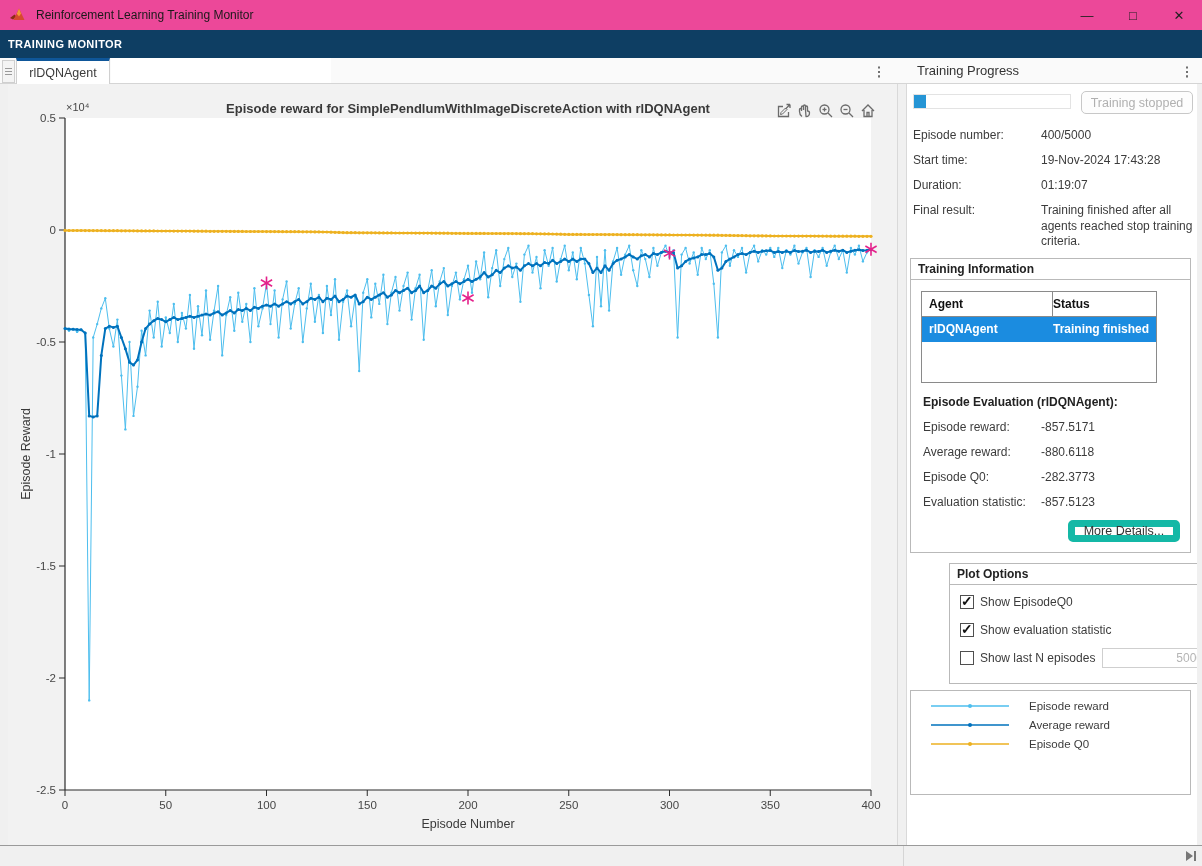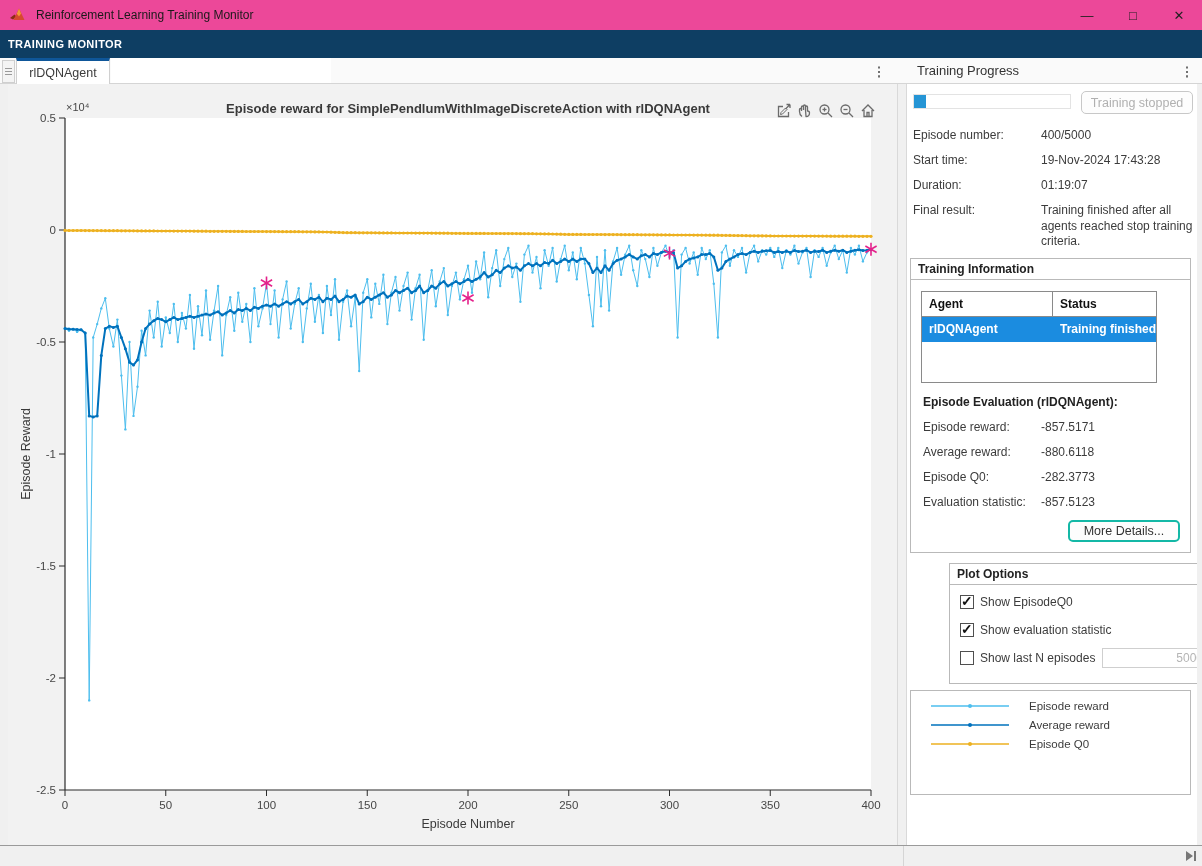--- a/index.html
+++ b/index.html
@@ -67,28 +67,28 @@
   .ti-box { top:174px; height:295px; }
   .po-box { top:479px; height:121px;margin-left:39px; }
   .legend-box { top:606px; height:105px; }
 
   
   .agent-table { position:absolute; left:10px; top:32px; width:236px; height:92px; border:1px solid #8a8a8a;
     font-size:12px; background:#fff; }
   .t-row { display:flex; height:25px; line-height:25px; }
   .t-row.head { font-weight:bold; border-bottom:1px solid #8a8a8a; color:#111; }
   .t-c1 { width:130px; padding-left:7px; }
-  .t-c2 { flex:1; padding-left:7px; border-left:1px solid #8a8a8a; }
+  .t-c2 { flex:1; border-left:1px solid #8a8a8a; }
   .t-row.sel { background:#1b8ce0; color:#ffffff; font-weight:bold; }
   .t-row.sel .t-c2 { border-left-color:#1b8ce0; }
 
   .ep-title { position:absolute; left:12px; top:136px; font-weight:bold; font-size:12px; color:#222; }
   .ep-kv { position:absolute; left:12px; width:260px; font-size:12px; color:#3c3c3c; }
   .ep-kv .v { position:absolute; left:118px; top:0; }
-  .details-btn { position:absolute; right:10px; top:261px; width:112px; height:22px; border:2px solid #14b8a6;
+  .details-btn { position:absolute; right:10px; top:261px; width:112px; height:22px; border:7px solid #14b8a6;
     border-radius:5px; background:#fdfdfd; color:#333; font-size:12.5px;
     display:flex; align-items:center; justify-content:center; }
 
   
   .po-row { position:absolute; left:10px; display:flex; align-items:flex-start; font-size:12px; color:#3c3c3c; }
   .cb-box { width:14px; height:14px; border:1.5px solid #4f4f4f; background:#fff; margin-right:6px;
     position:relative; flex:none; }
   .cb-box.checked::after { content:"✓"; position:absolute; left:0px; top:-3px; font-size:14px;
     font-weight:bold; color:#111; }
   .n-input { position:absolute; left:152px; top:84px; width:110px; height:20px; border:1px solid #cfcfcf;

